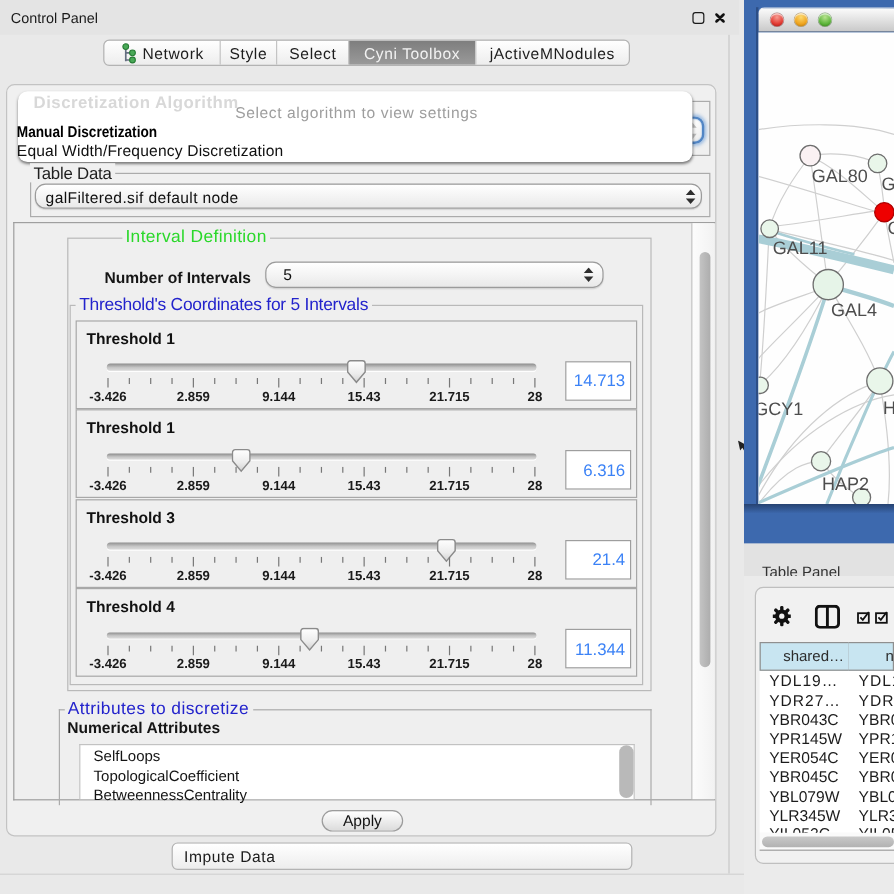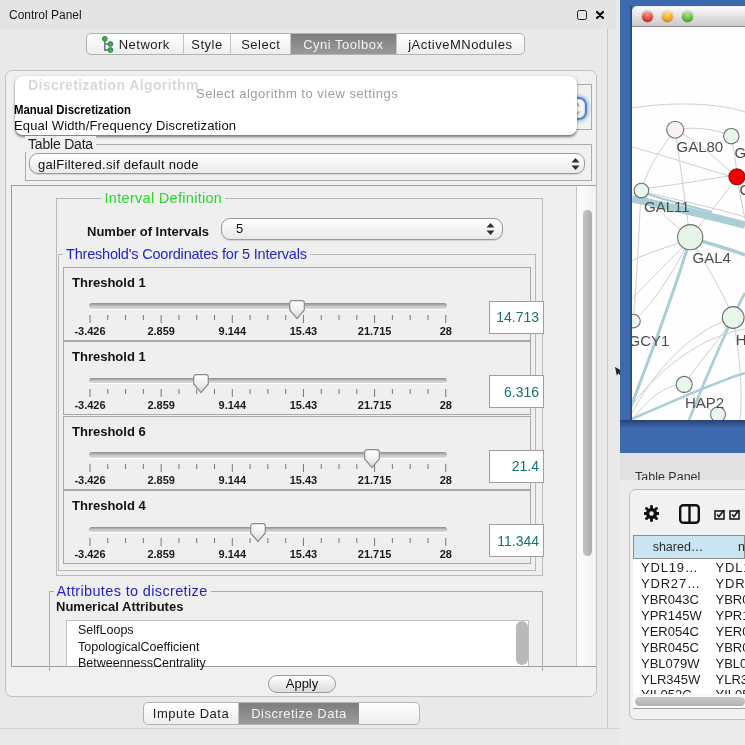--- a/index.html
+++ b/index.html
@@ -18,21 +18,21 @@
 .tabbar .sel { background:linear-gradient(#7e7e7e,#9a9a9a); color:#f2f2f2; }
 
 #content { left:5px; top:70px; width:592px; height:627px; background:#f0f0f0; border:1px solid #c3c3c3; border-radius:7px; }
 .group { position:absolute; border:1px solid #ababab; }
 .gtitle { position:absolute; background:#f0f0f0; padding:0 3px; white-space:nowrap; }
 .combo { position:absolute; border:1px solid #9b9b9b; border-radius:9px; background:linear-gradient(#ffffff,#e9e9e9); box-shadow:0 1px 1px rgba(0,0,0,0.12); }
 
 .tbox { position:absolute; left:63px; width:468px; height:74px; border:1px solid #a8a8a8; background:#efefef; }
 .track { position:absolute; left:25px; top:35.5px; width:358px; height:5.5px; border-radius:3px; background:linear-gradient(#8d8d8d,#c6c6c6 55%,#dcdcdc); box-shadow:0 1px 0 rgba(255,255,255,0.9); }
 .thumb { position:absolute; top:32px; }
-.vbox { position:absolute; left:407px; top:33px; width:55px; height:33px; background:#ffffff; border:1px solid #9e9e9e; display:flex; align-items:center; justify-content:flex-end; padding-right:4px; font-size:14px; color:#0f766e;margin-left:18px; }
+.vbox { position:absolute; left:407px; top:33px; width:55px; height:33px; background:#ffffff; border:1px solid #9e9e9e; display:flex; align-items:center; justify-content:flex-end; padding-right:4px; font-size:14px; color:#3b82f6; }
 .ticklbl { position:absolute; top:57px; font-size:11px; font-weight:bold; color:#1a1a1a; transform:translateX(-50%); }
 
 #vsb { left:576px; top:186px; width:19px; height:480px; background:linear-gradient(to right,#fcfcfc,#f2f2f2); border-left:1px solid #c6c6c6; }
 #vsb .th { position:absolute; left:6px; top:24px; width:9px; height:346px; background:linear-gradient(to right,#c4c4c4,#adadad); border-radius:5px; }
 
 #bluepanel { left:620px; top:0; width:125px; height:453px; background:#3d69ae; }
 #netwin { left:632px; top:6px; width:113px; height:414px; }
 #nettitle { left:0; top:0; width:113px; height:21px; background:linear-gradient(#fbfbfb,#c9c9c9); border-top:1px solid #efefef; border-bottom:1px solid #8f8f8f; border-top-left-radius:5px; }
 .light { position:absolute; top:5px; width:11px; height:11px; border-radius:50%; }
 #canvas { left:0; top:21px; width:113px; height:393px; background:#fefefe; overflow:hidden; }
@@ -194,21 +194,21 @@
     </svg>
   <div class="ticklbl" style="left:26.00px;">-3.426</div>
     <div class="ticklbl" style="left:97.15px;">2.859</div>
     <div class="ticklbl" style="left:168.30px;">9.144</div>
     <div class="ticklbl" style="left:239.45px;">15.43</div>
     <div class="ticklbl" style="left:310.60px;">21.715</div>
     <div class="ticklbl" style="left:381.75px;">28</div>
   <div class="vbox">6.316</div>
 </div>
 <div class="tbox" style="top:415.5px;">
-  <div class="txt" style="left:8px; top:7px; font-size:13px; font-weight:bold; color:#111;">Threshold 6</div>
+  <div class="txt" style="left:8px; top:7px; font-size:13px; font-weight:bold; color:#111;">Threshold 3</div>
   <div class="track"></div>
   <div class="thumb" style="left:300.20px;"><svg width="16" height="20" viewBox="0 0 16 20">
         <defs>
           <linearGradient id="tg" x1="0" y1="0" x2="0" y2="1">
             <stop offset="0" stop-color="#ffffff"></stop>
             <stop offset="0.6" stop-color="#ececec"></stop>
             <stop offset="1" stop-color="#d2d2d2"></stop>
           </linearGradient>
         </defs>
         <path d="M3,0.7 H13 A2.3,2.3 0 0 1 15.3,3 V10 L8,18.6 L0.7,10 V3 A2.3,2.3 0 0 1 3,0.7 Z" fill="url(#tg)" stroke="#8b8b8b" stroke-width="1.2"></path>
@@ -293,23 +293,22 @@
 <div class="gtitle" style="left:53.5px; top:583px; font-size:14.5px; color:#2323cc; background:#efefef; letter-spacing:0.35px;">Attributes to discretize</div>
 <div class="txt" style="left:56px; top:599px; font-size:13px; font-weight:bold; color:#151515;">Numerical Attributes</div>
 <div class="abs" style="left:66px; top:620px; width:463px; height:46px; background:#ffffff; border:1px solid #c2c2c2; border-bottom:none;"></div>
 <div class="txt" style="left:78px; top:623px; font-size:12.5px; color:#141414;">SelfLoops</div>
 <div class="txt" style="left:78px; top:639.5px; font-size:12.5px; color:#141414;">TopologicalCoefficient</div>
 <div class="txt" style="left:78px; top:656px; font-size:12.5px; color:#141414;">BetweennessCentrality</div>
 <div class="abs" style="left:516px; top:621px; width:12px; height:44px; background:#b9b9b9; border-radius:6px;"></div>
 
 <div class="abs" style="left:268px; top:674.5px; width:68px; height:18.5px; border:1px solid #9c9c9c; border-radius:9.5px; background:linear-gradient(#ffffff,#dcdcdc); display:flex; align-items:center; justify-content:center; font-size:13px; color:#111;">Apply</div>
 
-<div class="tabbar" style="left:143px; top:702px; width:277px; height:23px; font-size:13px;">
+<div class="tabbar" style="left:143px; top:702px; width:384px; height:23px; font-size:13px;">
   <div class="seg" style="width:95px;">Impute Data</div>
-  <div class="seg sel" style="width:120px;">Discretize Data</div>
 </div>
 
 <svg class="abs" style="left:613.5px; top:367px;" width="10" height="12" viewBox="0 0 10 12">
     <path d="M1,0 L2.8,8.5 L4.6,6.2 L7.2,10.2 L8.8,9.2 L6.2,5.4 L9,4.4 Z" fill="#222"></path>
   </svg>
 
 <div class="abs" id="bluepanel"></div>
 <div class="abs" style="left:629.5px; top:6px; width:2.5px; height:414px; background:rgba(15,30,60,0.35);"></div>
 <div class="abs" id="netwin">
   <div class="abs" id="nettitle"></div>

